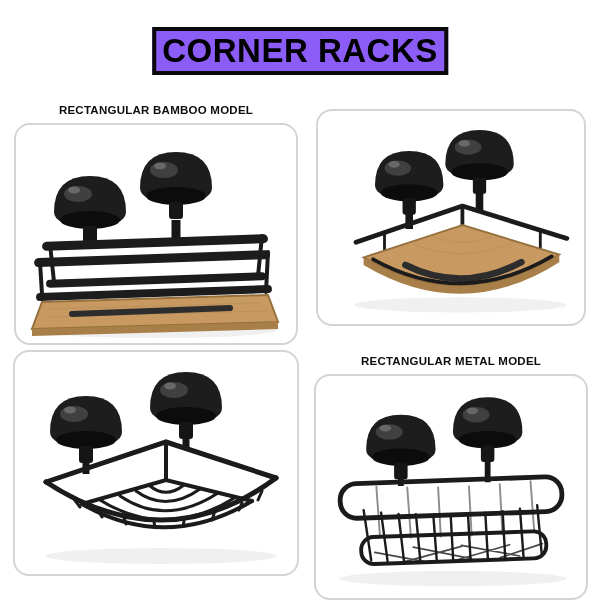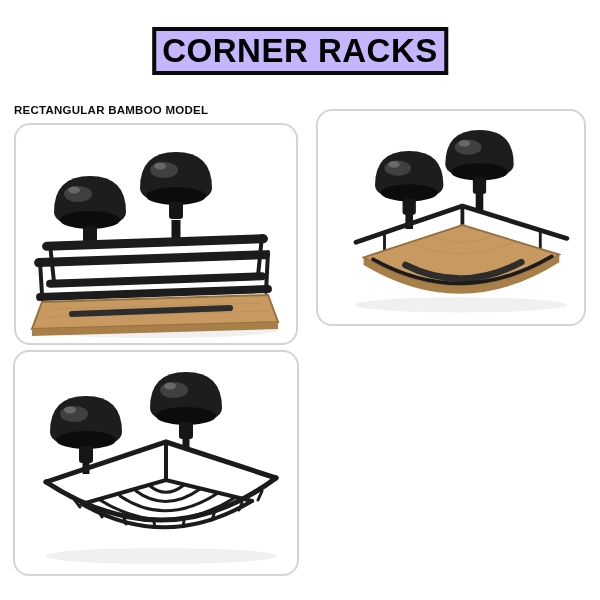--- a/index.html
+++ b/index.html
@@ -2,30 +2,30 @@
 <html><head>
 <meta charset="utf-8">
 <style>
   html,body{margin:0;padding:0;background:#ffffff;}
   .page{
     position:relative;width:600px;height:600px;background:#ffffff;
     font-family:"Liberation Sans",sans-serif;overflow:hidden;
   }
   .title-box{
     position:absolute;top:27px;left:50%;transform:translateX(-50%);
-    border:4px solid #0a0a0a;padding:1px 6px;background:#c4b5fd;
+    border:4px solid #0a0a0a;padding:1px 6px;background:#8b5cf6;
   }
   .title-box h1{
     margin:0;font-size:33px;font-weight:bold;color:#000;
     letter-spacing:0.5px;white-space:nowrap;
   }
   .cell{position:absolute;}
   .cell .label{
     margin:0 0 7px 0;font-size:11.5px;font-weight:bold;color:#0d0d0d;
-    letter-spacing:0.25px;white-space:nowrap;
+    text-align:center;letter-spacing:0.25px;white-space:nowrap;
   }
   .photo-frame{
     border:2px solid #d4d4d4;border-radius:16px;background:#ffffff;
     overflow:hidden;
   }
   .photo-frame svg{display:block;width:100%;height:100%;}
   .cell-tl{left:14px;top:104px;width:284px;}
   .cell-tl .photo-frame{height:218px;}
   .cell-tr{left:316px;top:109px;width:270px;}
   .cell-tr .photo-frame{height:213px;}
@@ -119,14 +119,33 @@
           <line x1="150" y1="90" x2="150" y2="128" stroke="#1b1b1b" stroke-width="4"></line>
           <path class="wire" d="M66,152 L150,128 L236,149" stroke-width="4"></path>
           <path class="wire" d="M66,152 Q150,200 236,149" stroke-width="4"></path>
           <path class="wire" d="M134,134 Q150,147 168,133 M120,139 Q150,161 184,137 M104,144 Q150,175 202,141 M84,148 Q150,189 220,145" stroke-width="3"></path>
           <path class="wire" d="M58,147 L64,155 M82,158 L86,165 M108,166 L110,172 M138,170 L139,175 M168,169 L167,174 M198,162 L196,168 M226,151 L223,158 M246,139 L242,148" stroke-width="3"></path>
         </g>
       </svg>
     </div>
   </div>
 
+  <div class="cell cell-br">
+    <p class="label">RECTANGULAR METAL MODEL</p>
+    <div class="photo-frame">
+      <svg viewBox="0 0 280 222" preserveAspectRatio="xMidYMid meet">
+        <ellipse cx="142" cy="206" rx="118" ry="8" fill="#000" opacity="0.06"></ellipse>
+        <use href="#cup" xlink:href="#cup" x="46" y="30"></use>
+        <use href="#cup" xlink:href="#cup" x="136" y="12"></use>
+        <line x1="88" y1="100" x2="88" y2="110" stroke="#161616" stroke-width="6"></line>
+        <line x1="178" y1="84" x2="178" y2="106" stroke="#161616" stroke-width="6"></line>
+        <g transform="rotate(-2 140 150)">
+          <rect x="26" y="104" width="230" height="36" rx="17" class="wire" stroke-width="5"></rect>
+          <rect x="46" y="160" width="192" height="28" rx="13" class="wire" stroke-width="4"></rect>
+          <path class="wire" d="M64,108 L66,160 M96,110 L98,162 M128,111 L129,162 M160,111 L161,162 M192,110 L193,162 M224,108 L226,160" stroke-width="2" opacity="0.5"></path>
+          <path class="wire" d="M50,132 L56,184 M68,135 L73,186 M86,137 L90,187 M104,138 L107,188 M122,139 L124,188 M140,140 L141,188 M158,140 L159,188 M176,139 L177,188 M194,138 L195,187 M212,136 L214,186 M230,133 L233,184" stroke-width="2.5"></path>
+          <path class="wire" d="M60,176 L110,187 M100,172 L160,186 M150,172 L210,185 M90,187 L150,173 M140,188 L200,173 M190,186 L234,173" stroke-width="1.8" opacity="0.8"></path>
+        </g>
+      </svg>
+    </div>
+  </div>
 
 </div>
 
 </body></html>

